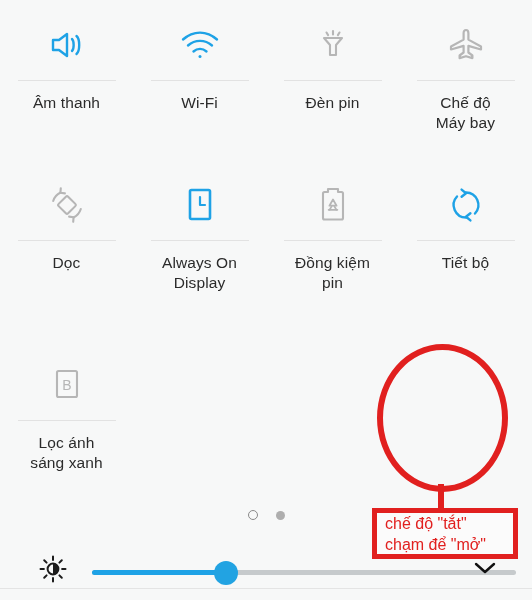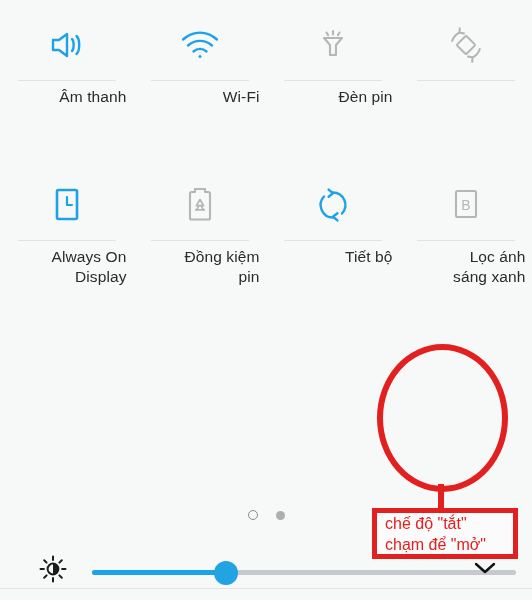--- a/index.html
+++ b/index.html
@@ -28,25 +28,25 @@
   }
   .tile .iconbox{
     height:62px;width:62px;
     display:flex;align-items:center;justify-content:center;
   }
   .tile .rule{
     width:98px;height:1px;background:#e2e2e2;
     margin-top:4px;
   }
   .tile .label{
-    margin-top:6px;
+    margin-top:12px;
     font-size:15.5px;
     line-height:20px;
     color:#2b2b2b;
-    text-align:right;
+    text-align:center;
     width:120px;
     letter-spacing:.1px;
     white-space:pre-line;
   }
   .on  svg{stroke:#1ea2e6;}
   .off svg{stroke:#b6b6b6;}
 
   
   .dots{
     position:absolute;left:0;right:0;top:510px;
@@ -137,32 +137,43 @@
           <path d="M10 12h18l-6 7v10h-6V19z"></path>
           <path d="M19 5v3.5"></path>
             <path d="M12.5 6.5l1.6 2.6"></path>
             <path d="M25.5 6.5l-1.6 2.6"></path>
         </svg>
       </div>
       <div class="rule"></div>
       <div class="label">Đèn pin</div>
     </div>
 
+    <div class="tile off">
+      <div class="iconbox">
+        <svg width="40" height="40" viewBox="0 0 40 40" fill="none" stroke-width="2.2" stroke-linecap="round" stroke-linejoin="round">
+          <path d="M20 5c1.6 0 2.4 1.4 2.4 3.2v6.4L35 21.5v3l-12.6-3.6v6.6l4 3v2.6L20 31.2l-6.4 1.9v-2.6l4-3v-6.6L5 24.5v-3l12.6-6.9V8.2C17.6 6.4 18.4 5 20 5z"></path>
+        </svg>
+      </div>
+      <div class="rule"></div>
+      <div class="label">Chế độ
+Máy bay</div>
+    </div>
 
     <div class="tile off">
       <div class="iconbox">
         <svg width="40" height="40" viewBox="0 0 40 40" fill="none" stroke-width="2.1" stroke-linecap="round" stroke-linejoin="round">
           <rect x="13.3" y="13.3" width="13.4" height="13.4" rx="1.6" transform="rotate(45 20 20)"></rect>
           <path d="M13.5 7.5A14 14 0 0 0 6.2 16"></path>
           <path d="M13.8 3.2 13.4 7.8l4.5.6"></path>
           <path d="M26.5 32.5A14 14 0 0 0 33.8 24"></path>
           <path d="M26.2 36.8l.4-4.6-4.5-.6"></path>
         </svg>
       </div>
       <div class="rule"></div>
+      <div class="label">Dọc</div>
     </div>
 
     <div class="tile on">
       <div class="iconbox">
         <svg width="36" height="40" viewBox="0 0 36 40" fill="none" stroke-width="2.6" stroke-linecap="round" stroke-linejoin="round">
           <rect x="8" y="5" width="20" height="29" rx="1.5"></rect>
           <path d="M18 12v8h5" stroke-width="2.2"></path>
         </svg>
       </div>
       <div class="rule"></div>

